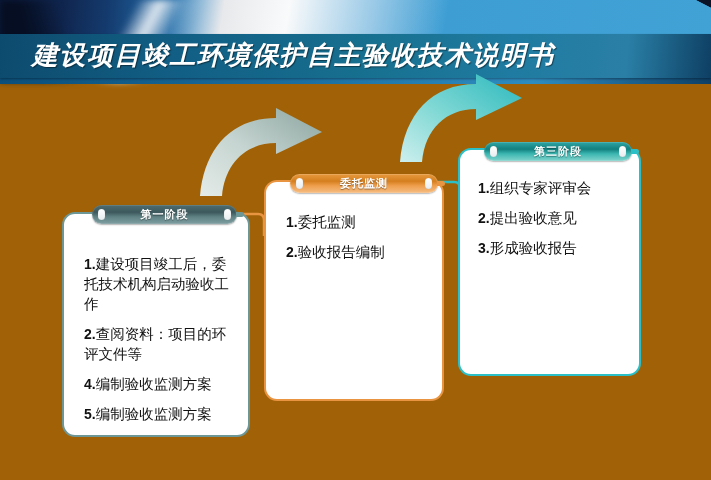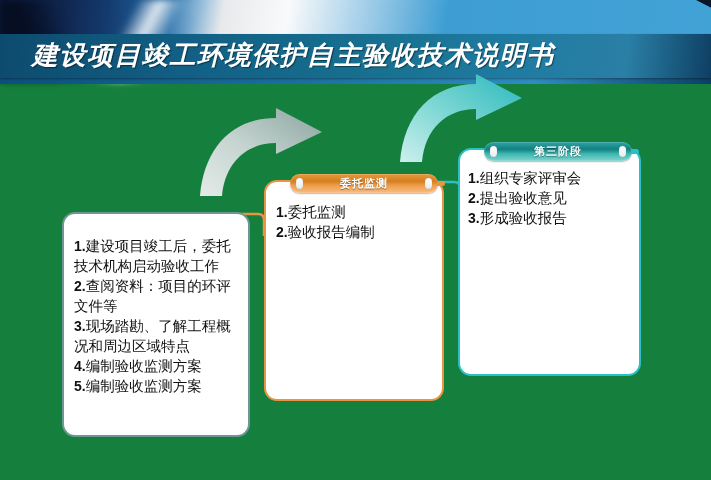--- a/index.html
+++ b/index.html
@@ -8,21 +8,21 @@
     background: #ffffff;
   }
   body {
     font-family: "Liberation Serif", "DejaVu Serif", serif;
   }
   #slide {
     position: relative;
     width: 711px;
     height: 480px;
     overflow: hidden;
-    background: #15803d;
+    background: #a16207;
   }
 
   
   .bg-photo {
     position: absolute;
     left: 0; top: 0;
     width: 711px; height: 82px;
     background:
       
       linear-gradient(207deg, rgba(8,14,32,0.96) 0 6%, rgba(8,14,32,0) 6.6%) 100% 0/ 120px 60px no-repeat,
@@ -136,25 +136,25 @@
 
   
   .card-body {
     position: absolute;
     color: #111111;
     font-family: "Liberation Serif", "DejaVu Serif", serif;
     font-size: 14.5px;
     line-height: 20px;
     letter-spacing: 0px;
   }
-  #body-1 { left: 74px;  top: 236px; width: 168px; }
+  #body-1 { left: 74px;  top: 244px; width: 168px; }
   #body-2 { left: 276px; top: 202px; width: 160px; }
   #body-3 { left: 468px; top: 168px; width: 168px; }
 
-  .item { margin: 0; text-indent: 0; }
+  .item { margin: 10px; text-indent: 0; }
   .num {
     font-family: "Liberation Sans", "DejaVu Sans", sans-serif;
     font-weight: 700;
     font-size: 14px;
   }
 </style>
 </head>
 <body>
 
 <div id="slide">
@@ -188,24 +188,29 @@
   </svg>
 
   <svg class="connector" style="left:228px;top:210px" width="42" height="26">
     <path d="M2,4 H30 Q36,4 36,10 V26" stroke="#e89440" stroke-width="2.5" fill="none"></path>
   </svg>
   <svg class="connector" style="left:424px;top:178px" width="42" height="26">
     <path d="M2,4 H30 Q36,4 36,10 V26" stroke="#2bc0c8" stroke-width="2.5" fill="none"></path>
   </svg>
 
   <div class="card" id="card-1"></div>
+  <div class="pill" id="pill-1">
+    <span class="cap left"></span>
+    <span class="pill-label">第一阶段</span>
+    <span class="cap right"></span>
+    <span class="pill-tail"></span>
+  </div>
   <div class="card-body" id="body-1">
     <p class="item"><span class="num">1.</span><span>建设项目竣工后，委托技术机构启动验收工作</span></p>
     <p class="item"><span class="num">2.</span><span>查阅资料：项目的环评文件等</span></p>
-    <p class="item"><span class="num">3.</span><span>现场踏勘、了解工程概况和周边区域特点</span></p>
     <p class="item"><span class="num">4.</span><span>编制验收监测方案</span></p>
     <p class="item"><span class="num">5.</span><span>编制验收监测方案</span></p>
   </div>
 
   <div class="card" id="card-2"></div>
   <div class="pill" id="pill-2">
     <span class="cap left"></span>
     <span class="pill-label">委托监测</span>
     <span class="cap right"></span>
     <span class="pill-tail"></span>

